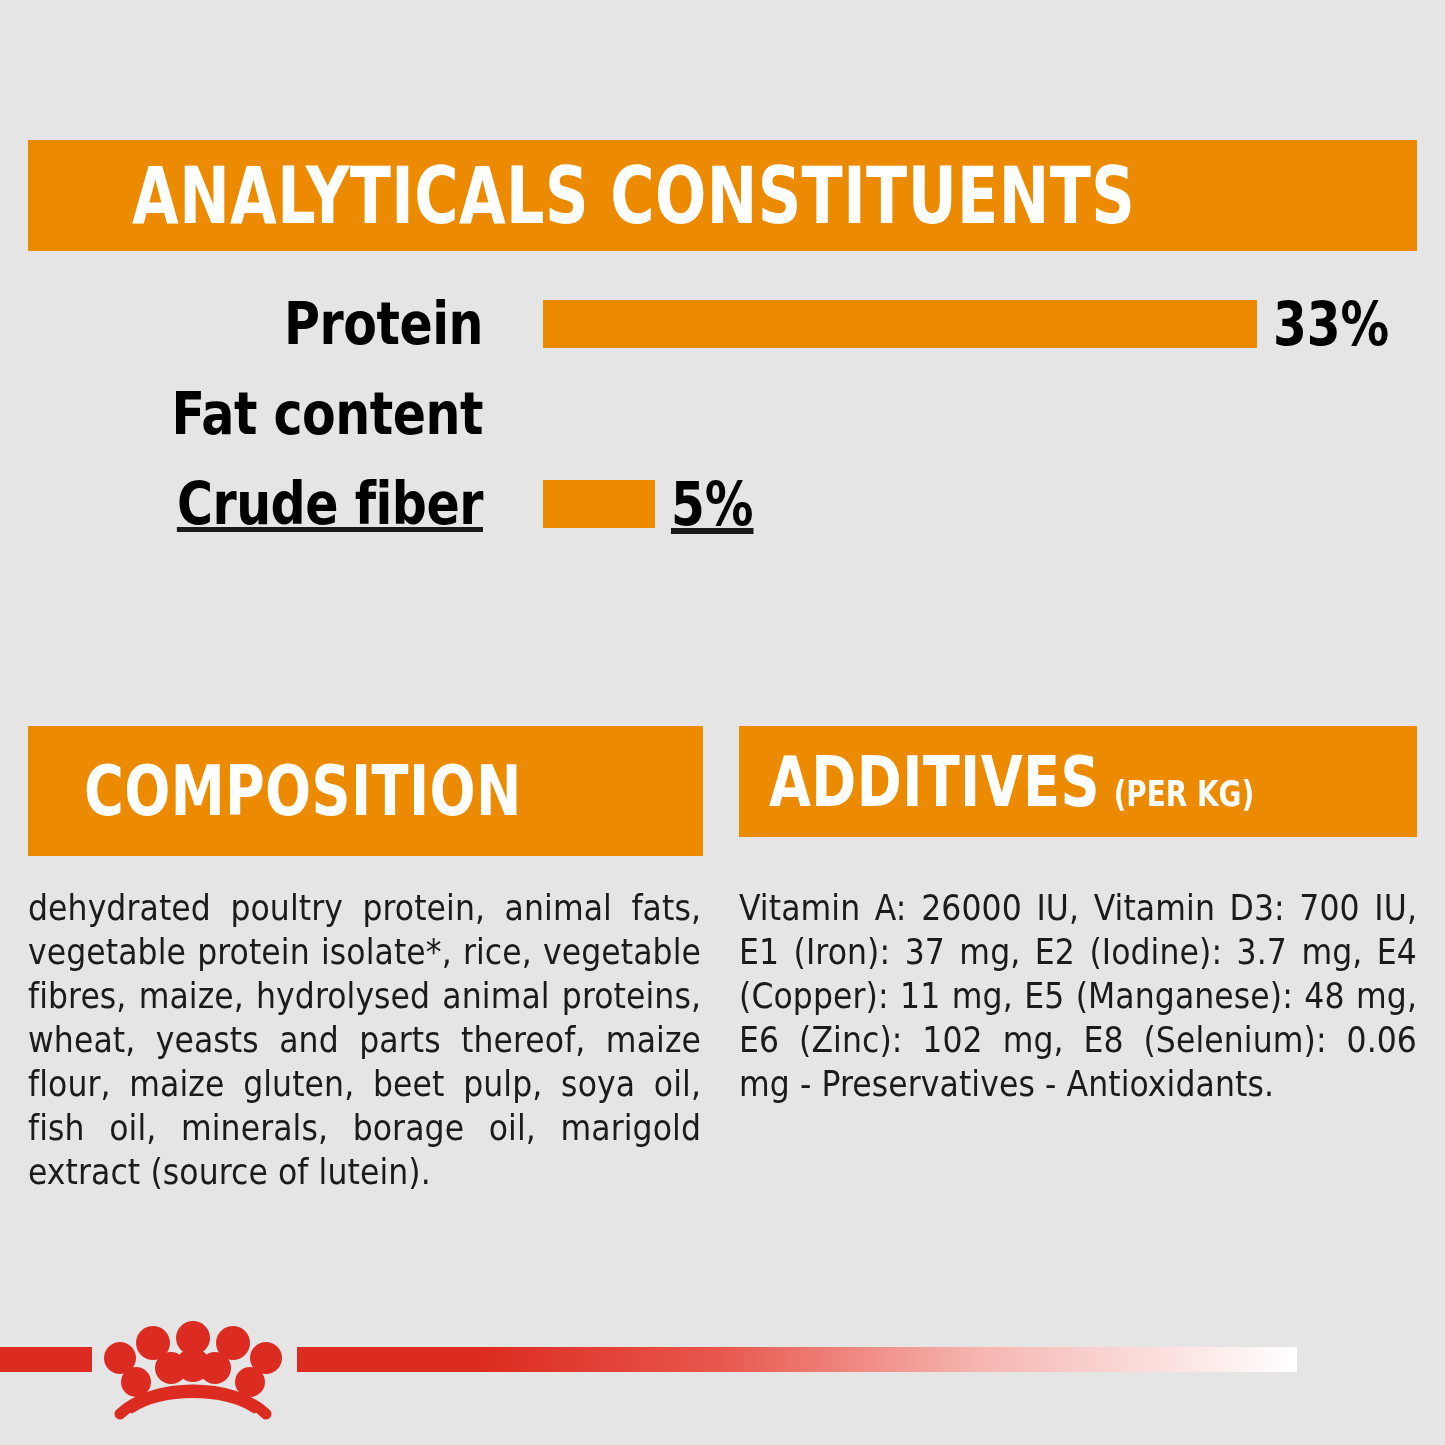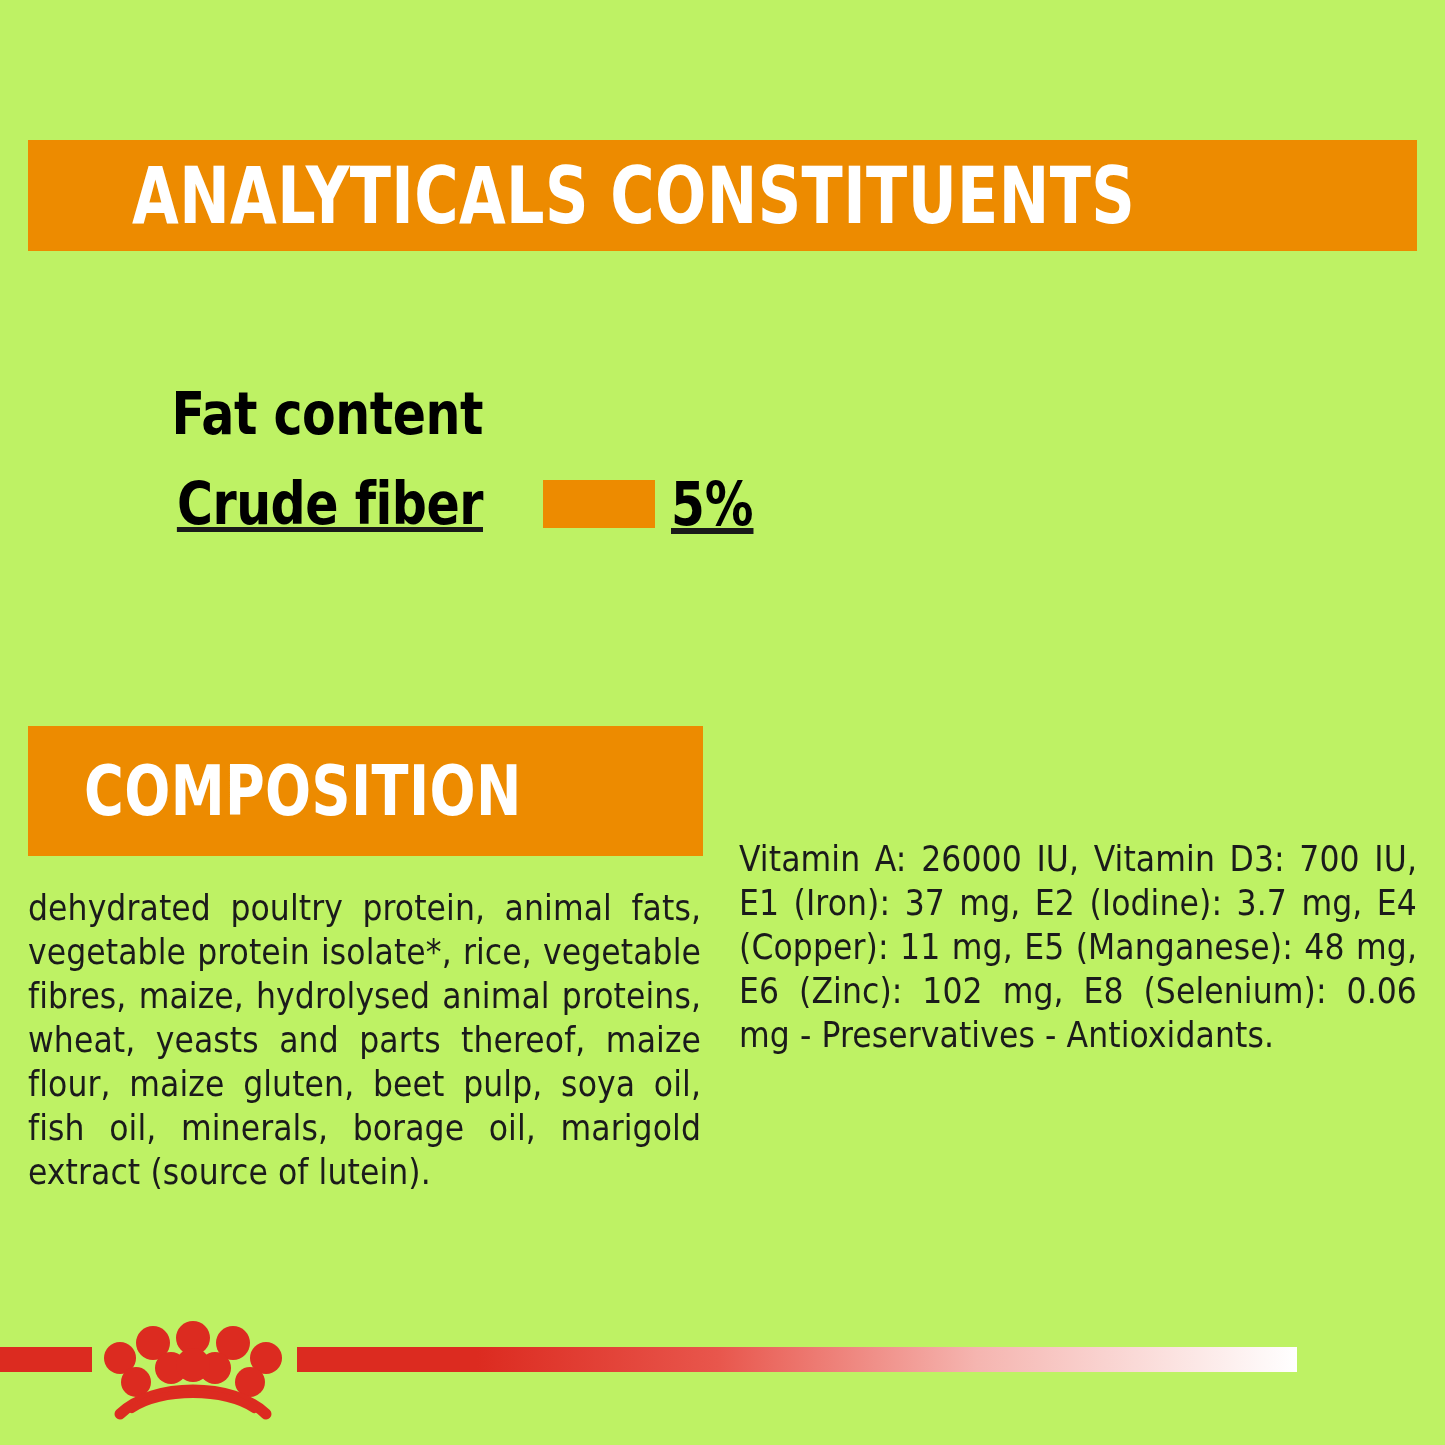--- a/index.html
+++ b/index.html
@@ -13,21 +13,21 @@
     font-family: "Liberation Sans", sans-serif;
     color: #1a1a1a;
     position: relative;
     overflow: hidden;
   }
 
   .page {
     position: relative;
     width: 1445px;
     height: 1445px;
-    background: #bef264;
+    background: #e5e5e5;
   }
 
   
   .banner {
     position: absolute;
     background: #ED8B00;
     display: flex;
     align-items: center;
     box-sizing: border-box;
   }
@@ -146,21 +146,21 @@
     text-justify: inter-word;
     letter-spacing: 0.1px;
   }
   #composition-text {
     left: 28px;
     top: 851px;
     width: 673px;
   }
   #additives-text {
     left: 739px;
-    top: 802px;
+    top: 851px;
     width: 678px;
   }
 
   
   #footer {
     position: absolute;
     left: 0;
     top: 1300px;
     width: 1445px;
     height: 145px;
@@ -193,39 +193,52 @@
 <body>
 
 <div class="page">
 
   <div class="banner" id="analyticals-banner">
     <span class="banner-title">ANALYTICALS CONSTITUENTS</span>
   </div>
 
   <div id="constituents-chart">
 
+    <div class="chart-row" style="top:0px;">
+      <span class="row-label">Protein</span>
+      <span class="bar-wrap">
+        <span class="bar" style="width:714px;"></span>
+        <span class="bar-value">33%</span>
+      </span>
+    </div>
 
     <div class="chart-row" style="top:90px;gap:28px;">
       <span class="row-label">Fat content</span>
     </div>
 
     <div class="chart-row" style="top:180px;text-decoration:underline;">
       <span class="row-label">Crude fiber</span>
       <span class="bar-wrap">
         <span class="bar" style="width:112px;"></span>
         <span class="bar-value">5%</span>
       </span>
     </div>
 
   </div>
 
   <div class="banner" id="composition-banner">
     <span class="banner-title">COMPOSITION</span>
   </div>
 
+  <div class="banner" id="additives-banner">
+    <span class="banner-title">
+      <span>ADDITIVES</span>
+      <span class="banner-suffix">(per kg)</span>
+    </span>
+  </div>
 
   <p class="body-text" id="composition-text">dehydrated poultry protein, animal fats, vegetable protein isolate*, rice, vegetable fibres, maize, hydrolysed animal proteins, wheat, yeasts and parts thereof, maize flour, maize gluten, beet pulp, soya oil, fish oil, minerals, borage oil, marigold extract (source of lutein).</p>
 
   <p class="body-text" id="additives-text">Vitamin A: 26000 IU, Vitamin D3: 700 IU, E1 (Iron): 37 mg, E2 (Iodine): 3.7 mg, E4 (Copper): 11 mg, E5 (Manganese): 48 mg, E6 (Zinc): 102 mg, E8 (Selenium): 0.06 mg - Preservatives - Antioxidants.</p>
 
   <div id="footer">
     <div class="rule-left"></div>
     <div class="rule-right"></div>
 
     <svg class="crown" viewBox="0 0 190 110">

